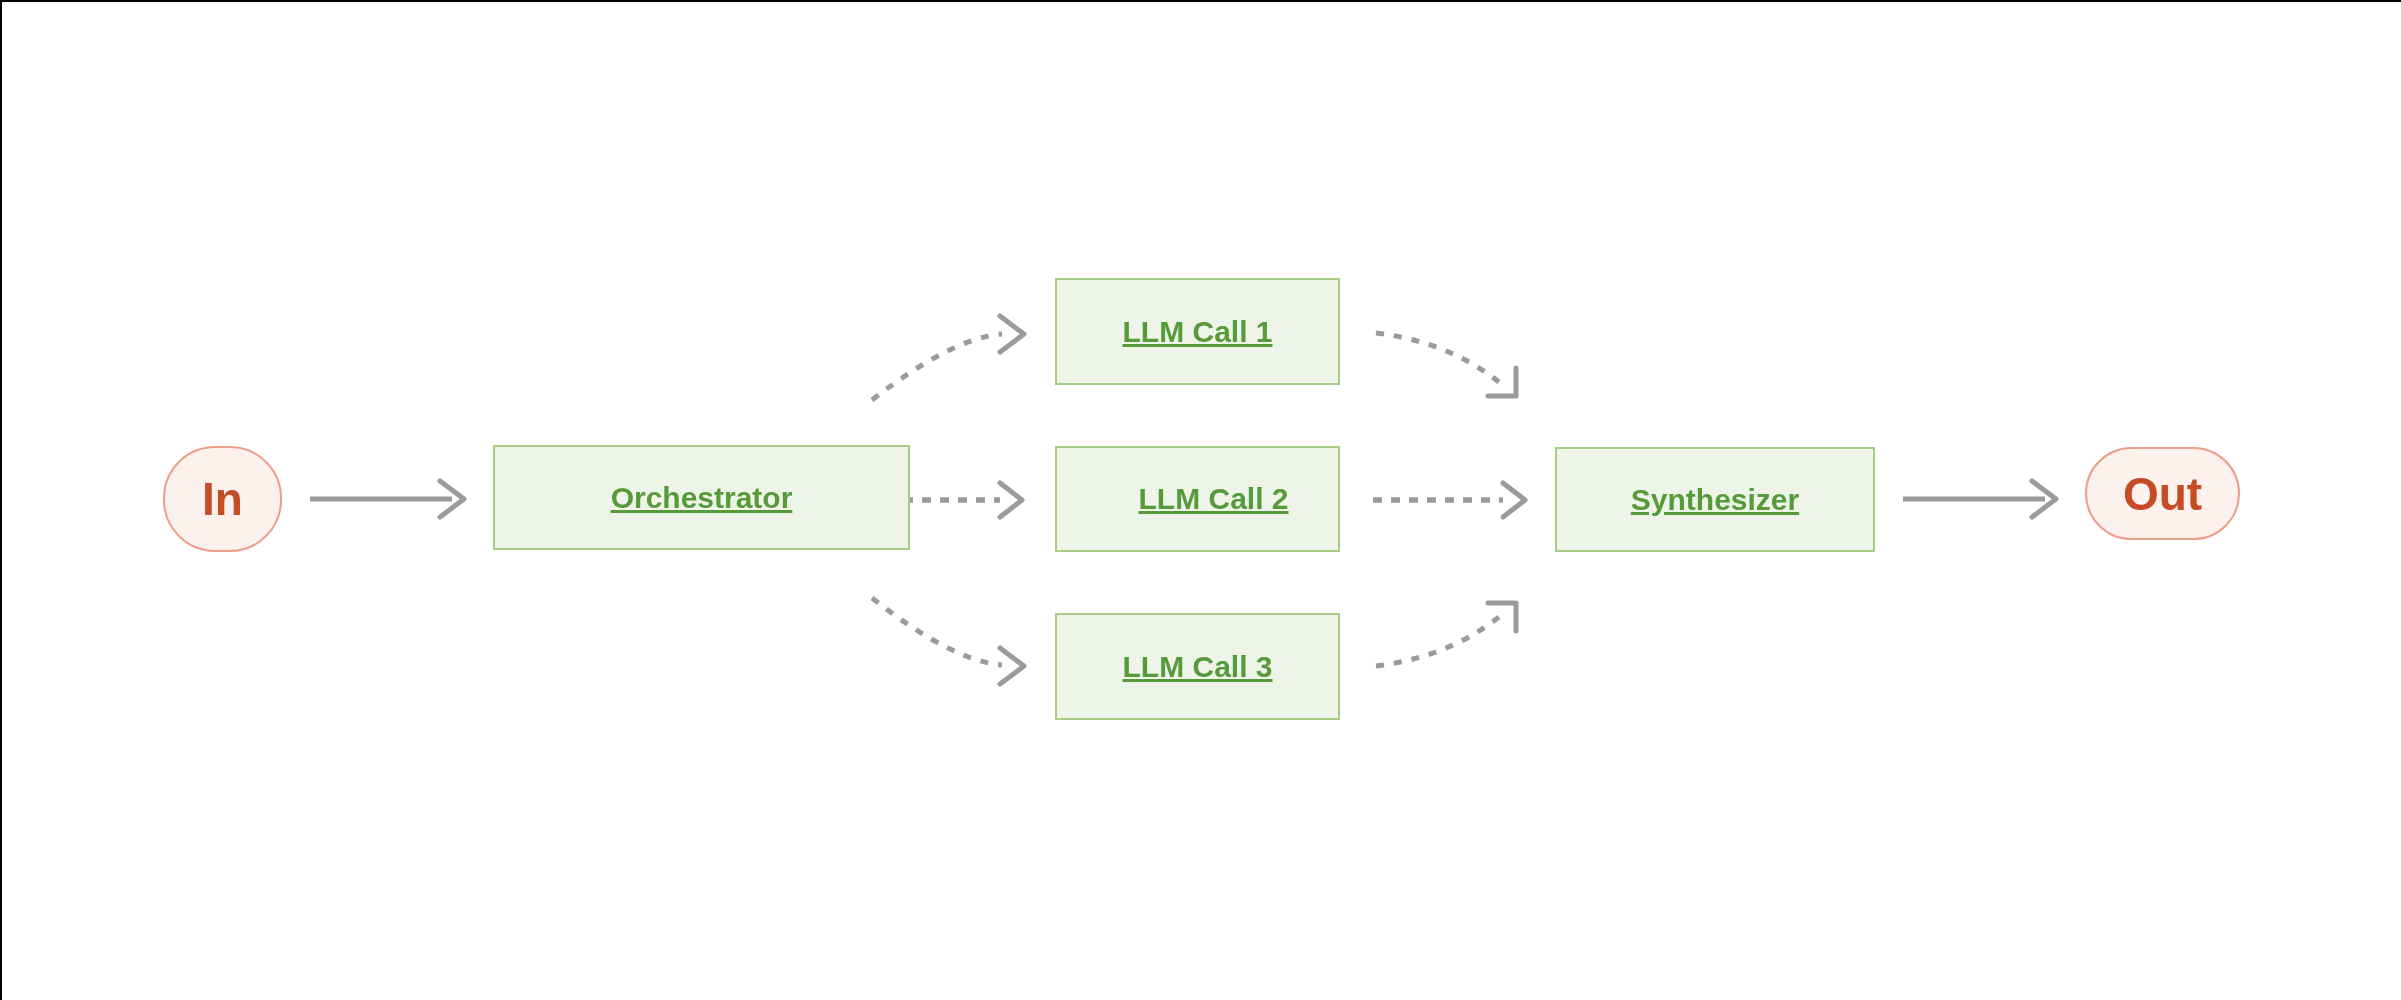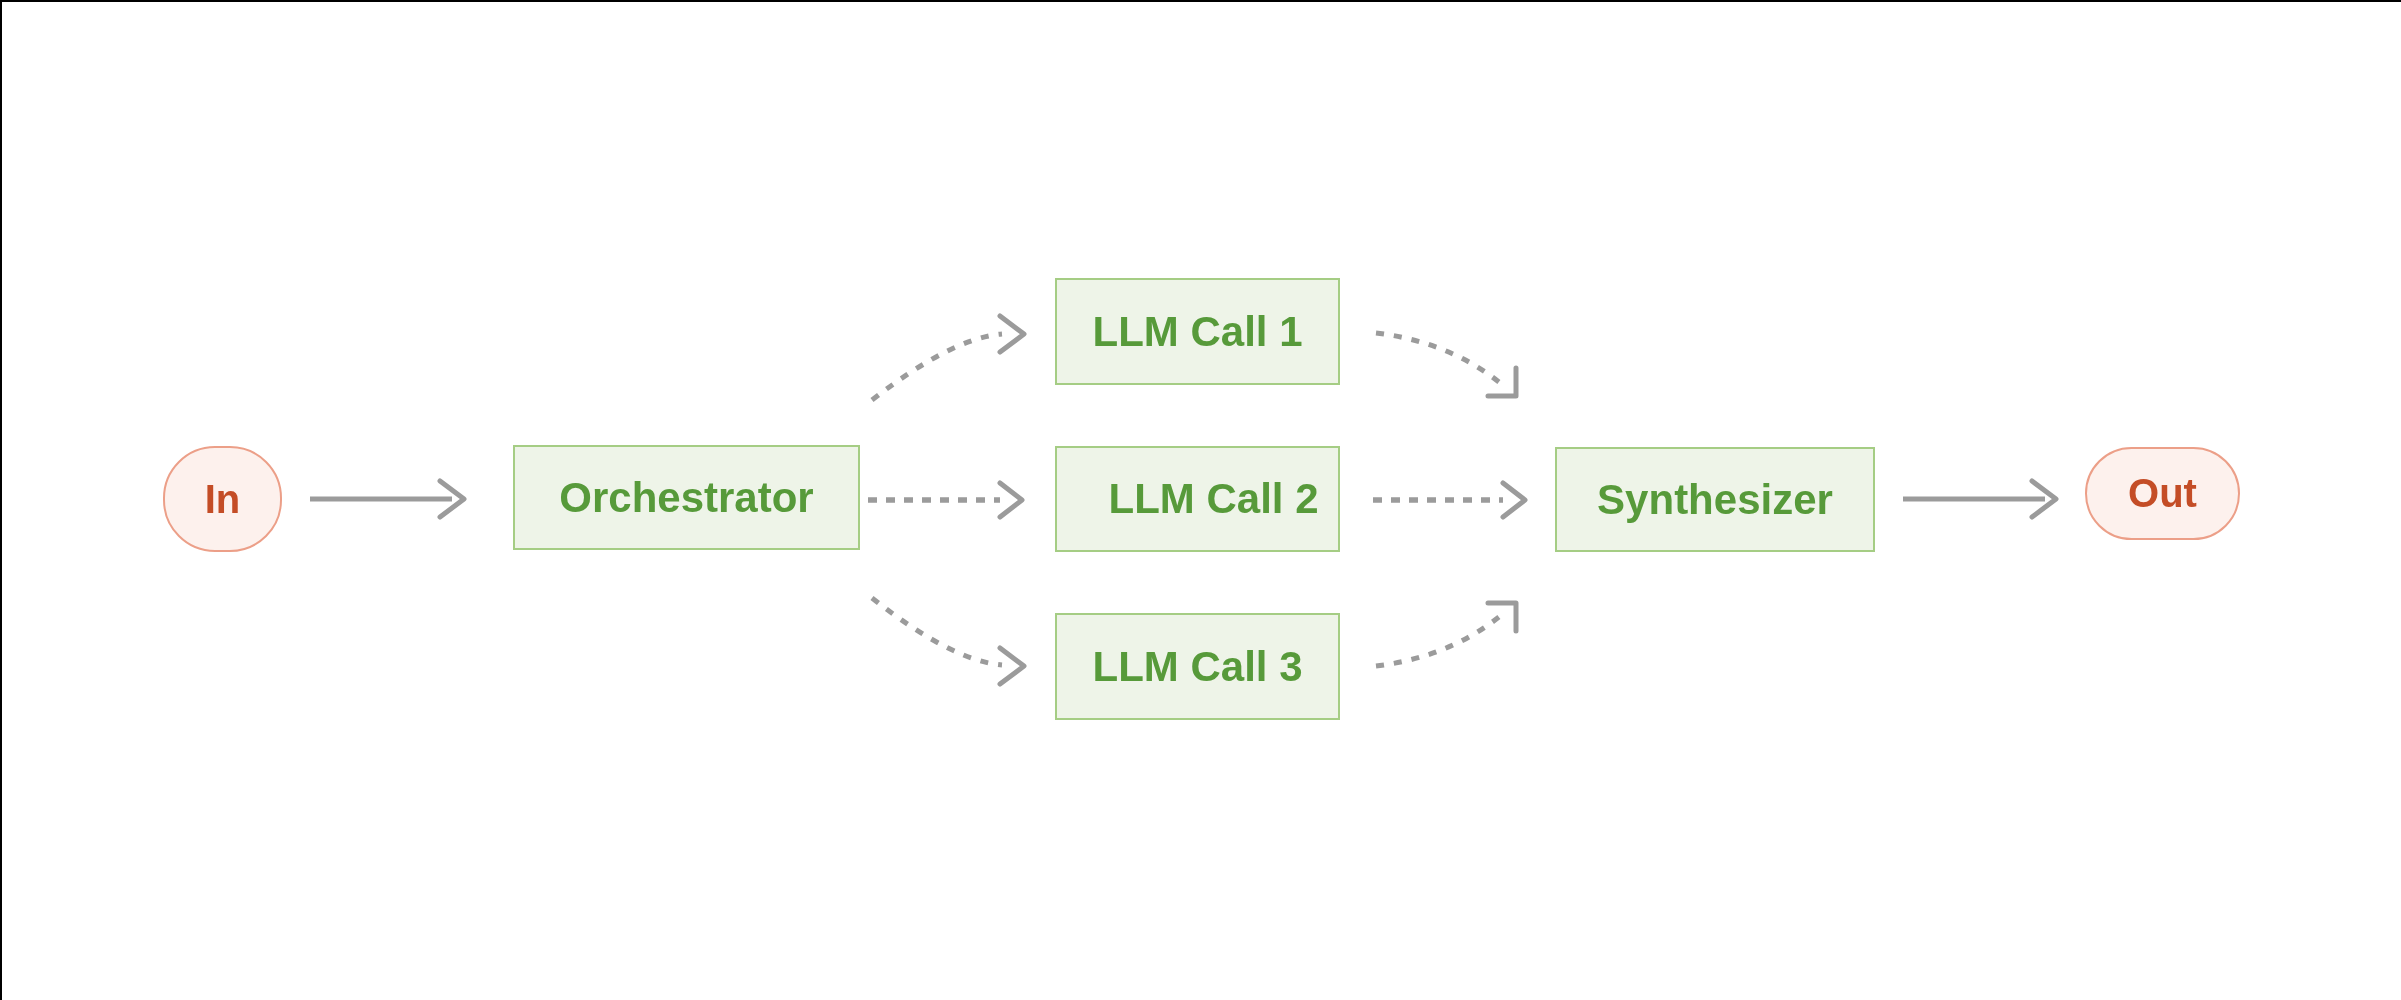--- a/index.html
+++ b/index.html
@@ -28,31 +28,32 @@
     background:var(--frame-line);
   }
   .node{
     position:absolute;display:flex;align-items:center;justify-content:center;
     font-weight:bold;box-sizing:border-box;white-space:nowrap;
   }
   .node.green{
     background:var(--green-fill);
     border:2px solid var(--green-border);
     color:var(--green-text);
-    font-size:42px;
+    font-size:30px;
+    text-decoration:underline;
   }
   .node.red{
     background:var(--red-fill);
     border:2px solid var(--red-border);
     color:var(--red-text);
-    font-size:40px;
+    font-size:46px;
     text-align:center;
   }
   #node-in        {left:163px; top:446px; width:119px; height:106px; border-radius:52px;}
-  #node-orch      {left:493px; top:445px; width:347px; height:105px;margin-left:20px;}
+  #node-orch      {left:493px; top:445px; width:417px; height:105px;}
   #node-llm1      {left:1055px;top:278px; width:285px; height:107px;}
   #node-llm2      {left:1055px;top:446px; width:285px; height:106px;padding-left:32px;}
   #node-llm3      {left:1055px;top:613px; width:285px; height:107px;text-align:right;}
   #node-synth     {left:1555px;top:447px; width:320px; height:105px;}
   #node-out       {left:2085px;top:447px; width:155px; height:93px; border-radius:52px;}
   svg.wires{position:absolute;left:0;top:0;width:2401px;height:1000px;}
   svg.wires path, svg.wires polyline, svg.wires line{
     fill:none;stroke:var(--arrow);stroke-width:5;
   }
   svg.wires .head{stroke-linecap:round;stroke-linejoin:round;}

